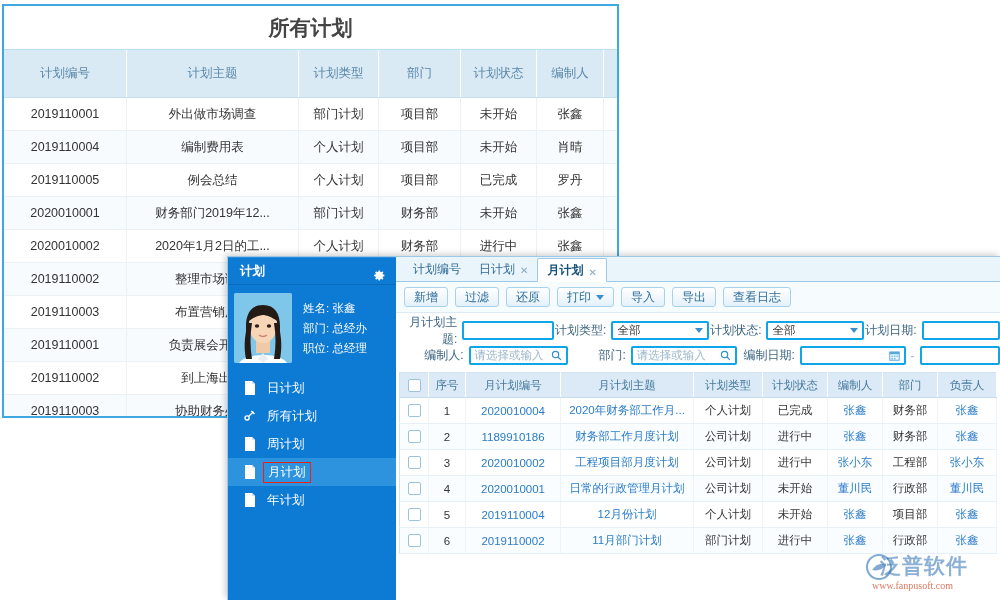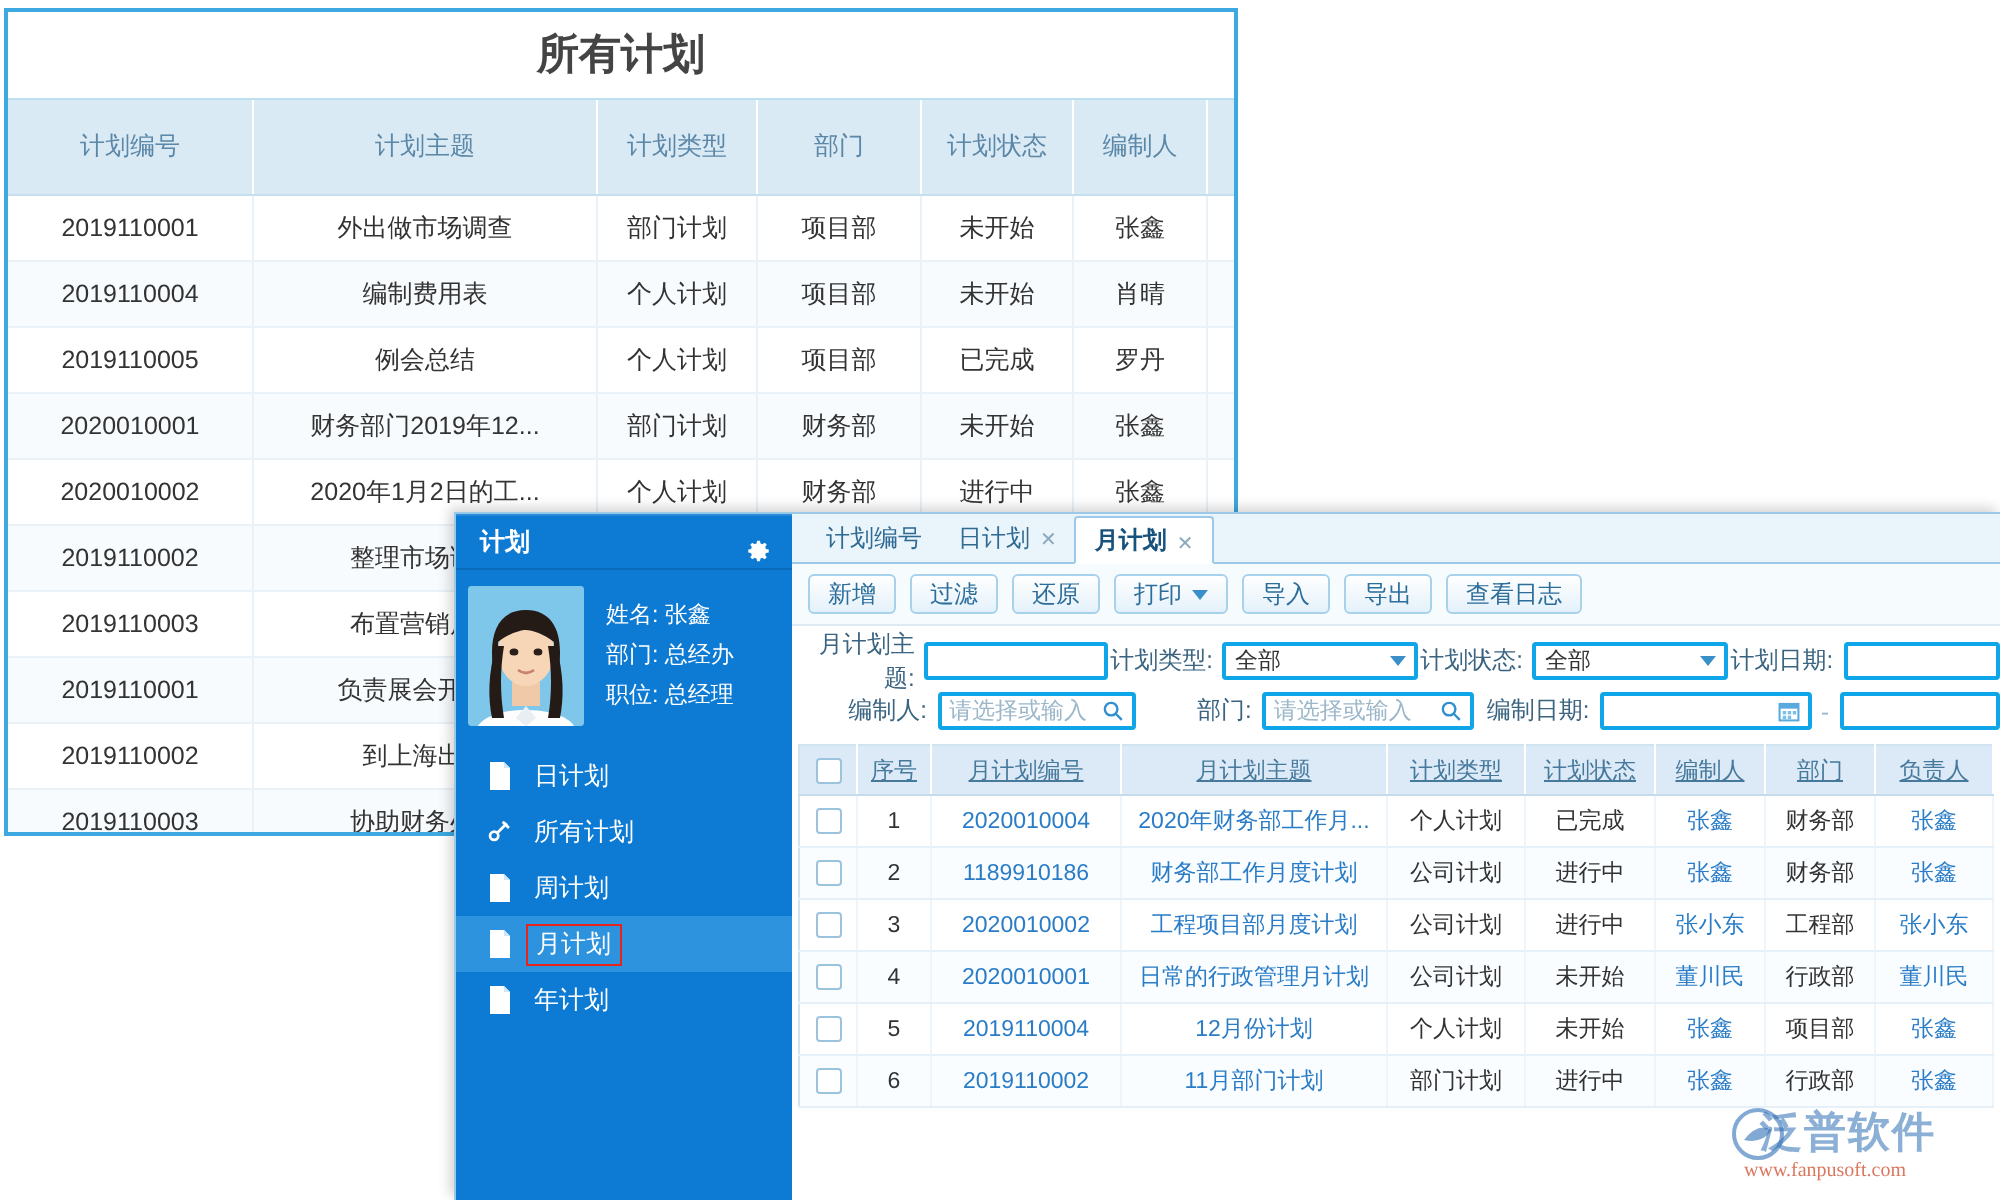--- a/index.html
+++ b/index.html
@@ -122,21 +122,21 @@
     border-top:5px solid #3b8fc9;
   }
   .mag{width:11px;height:11px;flex:0 0 11px;margin-left:auto;}
   .cal{width:11px;height:11px;flex:0 0 11px;margin-left:auto;}
 
   
   #grid-wrap{flex:1;padding:0 3px 3px 3px;box-sizing:border-box;overflow:hidden;}
   #grid{width:100%;border-collapse:collapse;table-layout:fixed;border:1px solid #cfe3f1;}
   #grid th{
     background:#dbeaf6;color:#46799c;font-weight:normal;font-size:11.5px;height:22px;
-    border-right:1px solid #fff;border-bottom:1px solid #c6dcec;text-align:center;text-decoration:underline;
+    border-right:1px solid #fff;border-bottom:1px solid #c6dcec;text-align:center;
   }
   #grid td{
     height:25px;font-size:11.5px;text-align:center;color:#333;
     border-bottom:1px solid #e6f0f8;border-right:1px solid #edf4fa;
     white-space:nowrap;overflow:hidden;text-overflow:ellipsis;padding:0 2px;
   }
   #grid td.lnk{color:#2a7cc7;}
   #grid tr:nth-child(even) td{background:#fafdff;}
   .cb{
     width:11px;height:11px;border:1px solid #9cc3de;border-radius:2px;background:#fff;

